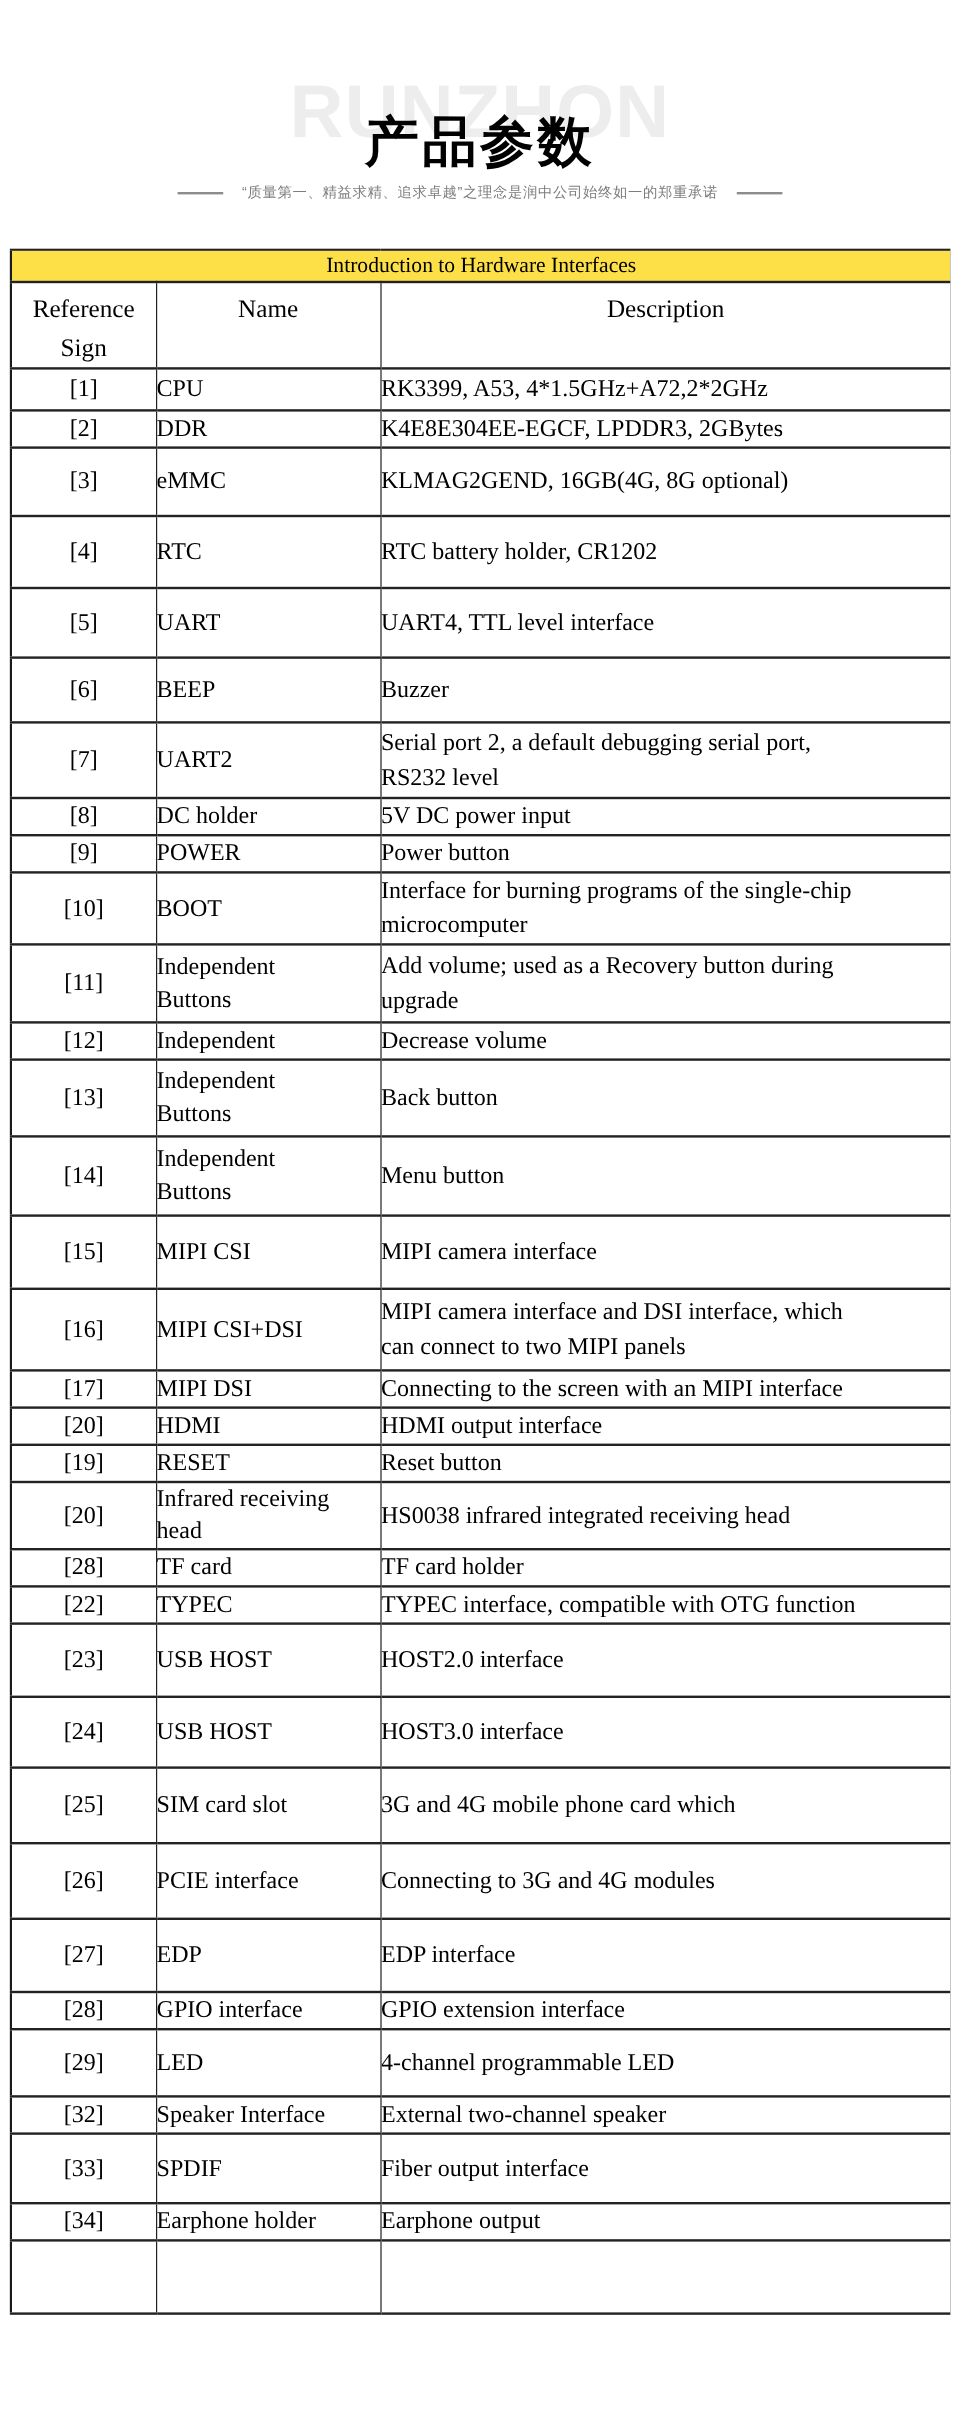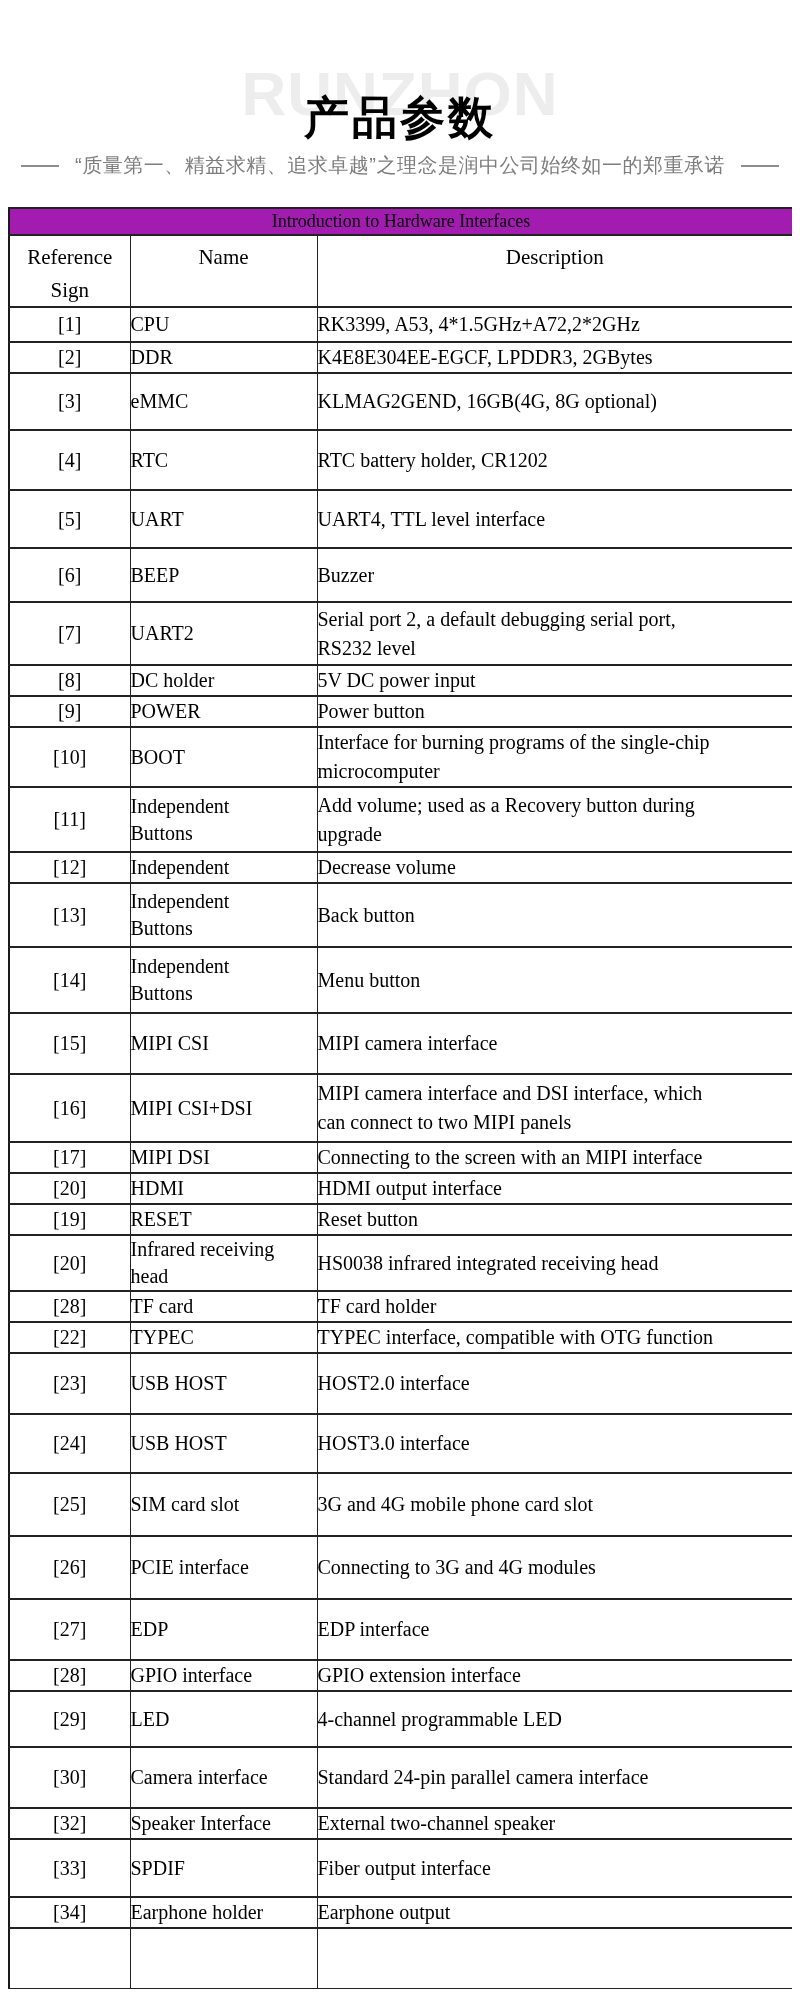--- a/index.html
+++ b/index.html
@@ -30,21 +30,21 @@
     font-weight: 700; font-size: 45px; letter-spacing: 3px;
     color: #000000;
   }
   .subtitle-row {
     position: absolute; top: 152px; left: 0; right: 0;
     display: flex; align-items: center; justify-content: center; gap: 16px;
   }
   .dash { width: 38px; height: 2px; background: #8c8c8c; }
   .subtitle {
     font-family: "Liberation Sans", sans-serif;
-    font-size: 20px; color: #7d7d7d; letter-spacing: 0.5px;
+    font-size: 12px; color: #7d7d7d; letter-spacing: 0.5px;
     white-space: nowrap;
   }
 
   
   .table-wrap {
     position: absolute; top: 207px; left: 8px;
     width: 784px; height: 1782px; overflow: hidden;
   }
   table.hw {
     border-collapse: collapse;
@@ -61,21 +61,21 @@
     border-color: #222;
     border-top-width: 2px; border-bottom-width: 2px;
     border-left-width: 1px; border-right-width: 1px;
     padding: 0;
     font-size: 20px;
     overflow: hidden;
   }
 
   tr.title-row td {
     height: 25px;
-    background: #a21caf;
+    background: #fde047;
     text-align: center;
     font-size: 18px;
     line-height: 1.1;
   }
 
   tr.header-row th {
     height: 60px;
     font-weight: 400;
     font-size: 21px;
     vertical-align: top;
@@ -239,21 +239,21 @@
           <td class="desc"><span>HOST2.0 interface</span></td>
         </tr>
         <tr style="height: 59px;">
           <td class="sign"><span>[24]</span></td>
           <td class="name"><span>USB HOST</span></td>
           <td class="desc"><span>HOST3.0 interface</span></td>
         </tr>
         <tr style="height: 63px;">
           <td class="sign"><span>[25]</span></td>
           <td class="name"><span>SIM card slot</span></td>
-          <td class="desc"><span>3G and 4G mobile phone card slot</span></td>
+          <td class="desc"><span>3G and 4G mobile phone card which</span></td>
         </tr>
         <tr style="height: 63px;">
           <td class="sign"><span>[26]</span></td>
           <td class="name"><span>PCIE interface</span></td>
           <td class="desc"><span>Connecting to 3G and 4G modules</span></td>
         </tr>
         <tr style="height: 61px;">
           <td class="sign"><span>[27]</span></td>
           <td class="name"><span>EDP</span></td>
           <td class="desc"><span>EDP interface</span></td>
@@ -261,25 +261,20 @@
         <tr style="height: 24px;">
           <td class="sign"><span>[28]</span></td>
           <td class="name"><span>GPIO interface</span></td>
           <td class="desc"><span>GPIO extension interface</span></td>
         </tr>
         <tr style="height: 56px;">
           <td class="sign"><span>[29]</span></td>
           <td class="name"><span>LED</span></td>
           <td class="desc"><span>4-channel programmable LED</span></td>
         </tr>
-        <tr style="height: 61px;">
-          <td class="sign"><span>[30]</span></td>
-          <td class="name"><span>Camera interface</span></td>
-          <td class="desc"><span>Standard 24-pin parallel camera interface</span></td>
-        </tr>
         <tr style="height: 29px;">
           <td class="sign"><span>[32]</span></td>
           <td class="name"><span>Speaker Interface</span></td>
           <td class="desc"><span>External two-channel speaker</span></td>
         </tr>
         <tr style="height: 58px;">
           <td class="sign"><span>[33]</span></td>
           <td class="name"><span>SPDIF</span></td>
           <td class="desc"><span>Fiber output interface</span></td>
         </tr>

